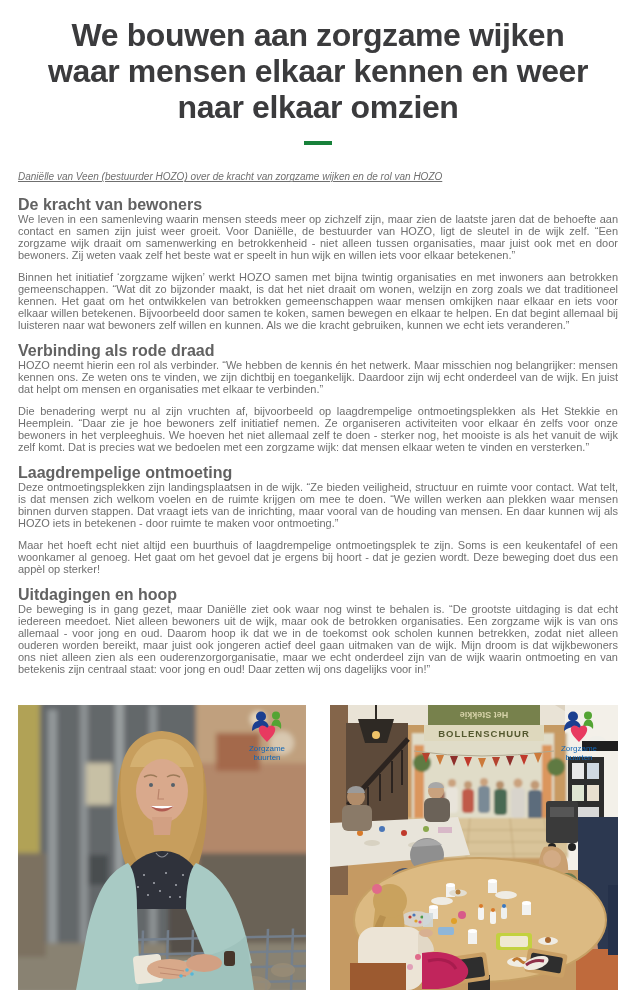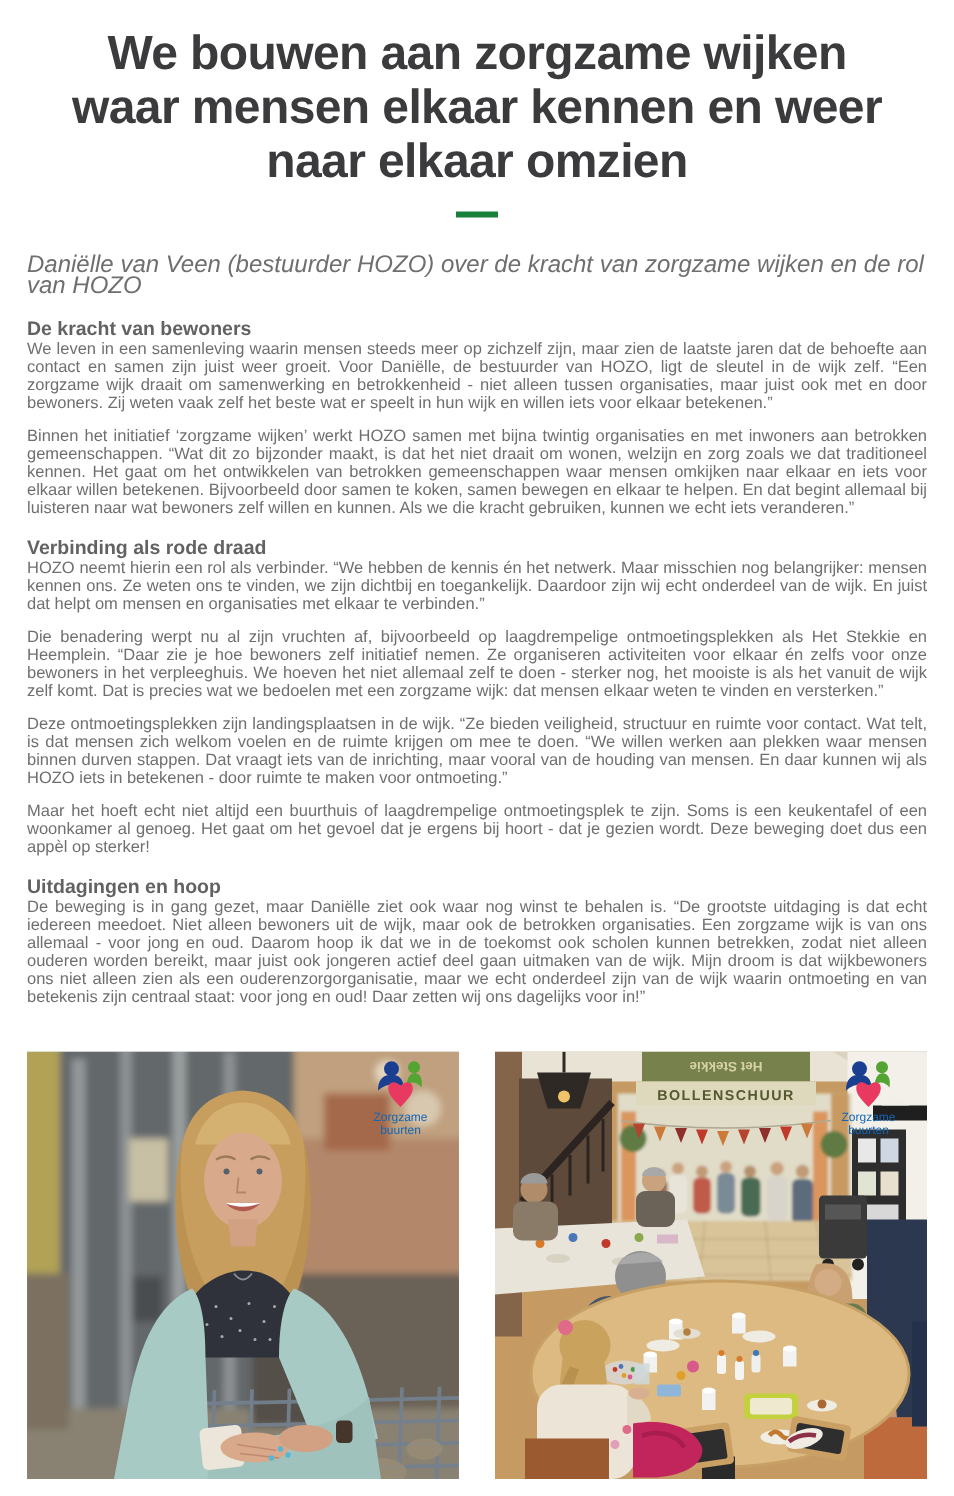--- a/index.html
+++ b/index.html
@@ -5,24 +5,24 @@
   html,body{margin:0;padding:0;background:#ffffff;}
   body{width:636px;height:997px;overflow:hidden;font-family:"Liberation Sans",sans-serif;}
   .page{padding:0 18px;}
   .page-title{
     margin:18px auto 0;max-width:560px;text-align:center;
     font-size:32px;line-height:1.12;font-weight:800;letter-spacing:-0.4px;
     color:#3b3b3d;
   }
   .divider{width:28px;height:4px;background:#17813a;margin:16px auto 0;}
   .subtitle{
-    margin:25px 0 0;font-style:italic;font-size:16px;color:#6f6f6f;line-height:14px;
+    margin:25px 0 0;font-style:italic;font-size:10px;color:#6f6f6f;line-height:14px;text-decoration:underline;
   }
   .section h3{
-    font-size:13px;font-weight:bold;color:#626262;margin:12px 0 0;line-height:16px;
+    font-size:16px;font-weight:bold;color:#626262;margin:12px 0 0;line-height:16px;
   }
   .section p{
     font-size:11px;color:#6f6f6f;line-height:12px;margin:0 0 10px;text-align:justify;
   }
   .section-first h3{margin-top:13px;}
   .photos{display:flex;gap:24px;margin-top:30px;}
   .photo{position:relative;width:288px;height:285px;overflow:hidden;background:#ddd;}
   .photo svg.photo-img{display:block;width:288px;height:285px;}
   .photo-logo{position:absolute;top:5px;right:8px;width:62px;text-align:center;}
   .photo-logo .licon{display:block;margin:0 auto;width:40px;height:34px;}
@@ -45,20 +45,21 @@
     <p>Binnen het initiatief ‘zorgzame wijken’ werkt HOZO samen met bijna twintig organisaties en met inwoners aan betrokken gemeenschappen. “Wat dit zo bijzonder maakt, is dat het niet draait om wonen, welzijn en zorg zoals we dat traditioneel kennen. Het gaat om het ontwikkelen van betrokken gemeenschappen waar mensen omkijken naar elkaar en iets voor elkaar willen betekenen. Bijvoorbeeld door samen te koken, samen bewegen en elkaar te helpen. En dat begint allemaal bij luisteren naar wat bewoners zelf willen en kunnen. Als we die kracht gebruiken, kunnen we echt iets veranderen.”</p>
   </div>
 
   <div class="section">
     <h3>Verbinding als rode draad</h3>
     <p>HOZO neemt hierin een rol als verbinder. “We hebben de kennis én het netwerk. Maar misschien nog belangrijker: mensen kennen ons. Ze weten ons te vinden, we zijn dichtbij en toegankelijk. Daardoor zijn wij echt onderdeel van de wijk. En juist dat helpt om mensen en organisaties met elkaar te verbinden.”</p>
     <p>Die benadering werpt nu al zijn vruchten af, bijvoorbeeld op laagdrempelige ontmoetingsplekken als Het Stekkie en Heemplein. “Daar zie je hoe bewoners zelf initiatief nemen. Ze organiseren activiteiten voor elkaar én zelfs voor onze bewoners in het verpleeghuis. We hoeven het niet allemaal zelf te doen - sterker nog, het mooiste is als het vanuit de wijk zelf komt. Dat is precies wat we bedoelen met een zorgzame wijk: dat mensen elkaar weten te vinden en versterken.”</p>
   </div>
 
   <div class="section">
+    <h3>Laagdrempelige ontmoeting</h3>
     <p>Deze ontmoetingsplekken zijn landingsplaatsen in de wijk. “Ze bieden veiligheid, structuur en ruimte voor contact. Wat telt, is dat mensen zich welkom voelen en de ruimte krijgen om mee te doen. “We willen werken aan plekken waar mensen binnen durven stappen. Dat vraagt iets van de inrichting, maar vooral van de houding van mensen. En daar kunnen wij als HOZO iets in betekenen - door ruimte te maken voor ontmoeting.”</p>
     <p>Maar het hoeft echt niet altijd een buurthuis of laagdrempelige ontmoetingsplek te zijn. Soms is een keukentafel of een woonkamer al genoeg. Het gaat om het gevoel dat je ergens bij hoort - dat je gezien wordt. Deze beweging doet dus een appèl op sterker!</p>
   </div>
 
   <div class="section">
     <h3>Uitdagingen en hoop</h3>
     <p>De beweging is in gang gezet, maar Daniëlle ziet ook waar nog winst te behalen is. “De grootste uitdaging is dat echt iedereen meedoet. Niet alleen bewoners uit de wijk, maar ook de betrokken organisaties. Een zorgzame wijk is van ons allemaal - voor jong en oud. Daarom hoop ik dat we in de toekomst ook scholen kunnen betrekken, zodat niet alleen ouderen worden bereikt, maar juist ook jongeren actief deel gaan uitmaken van de wijk. Mijn droom is dat wijkbewoners ons niet alleen zien als een ouderenzorgorganisatie, maar we echt onderdeel zijn van de wijk waarin ontmoeting en van betekenis zijn centraal staat: voor jong en oud! Daar zetten wij ons dagelijks voor in!”</p>
   </div>
 
   <div class="photos">

